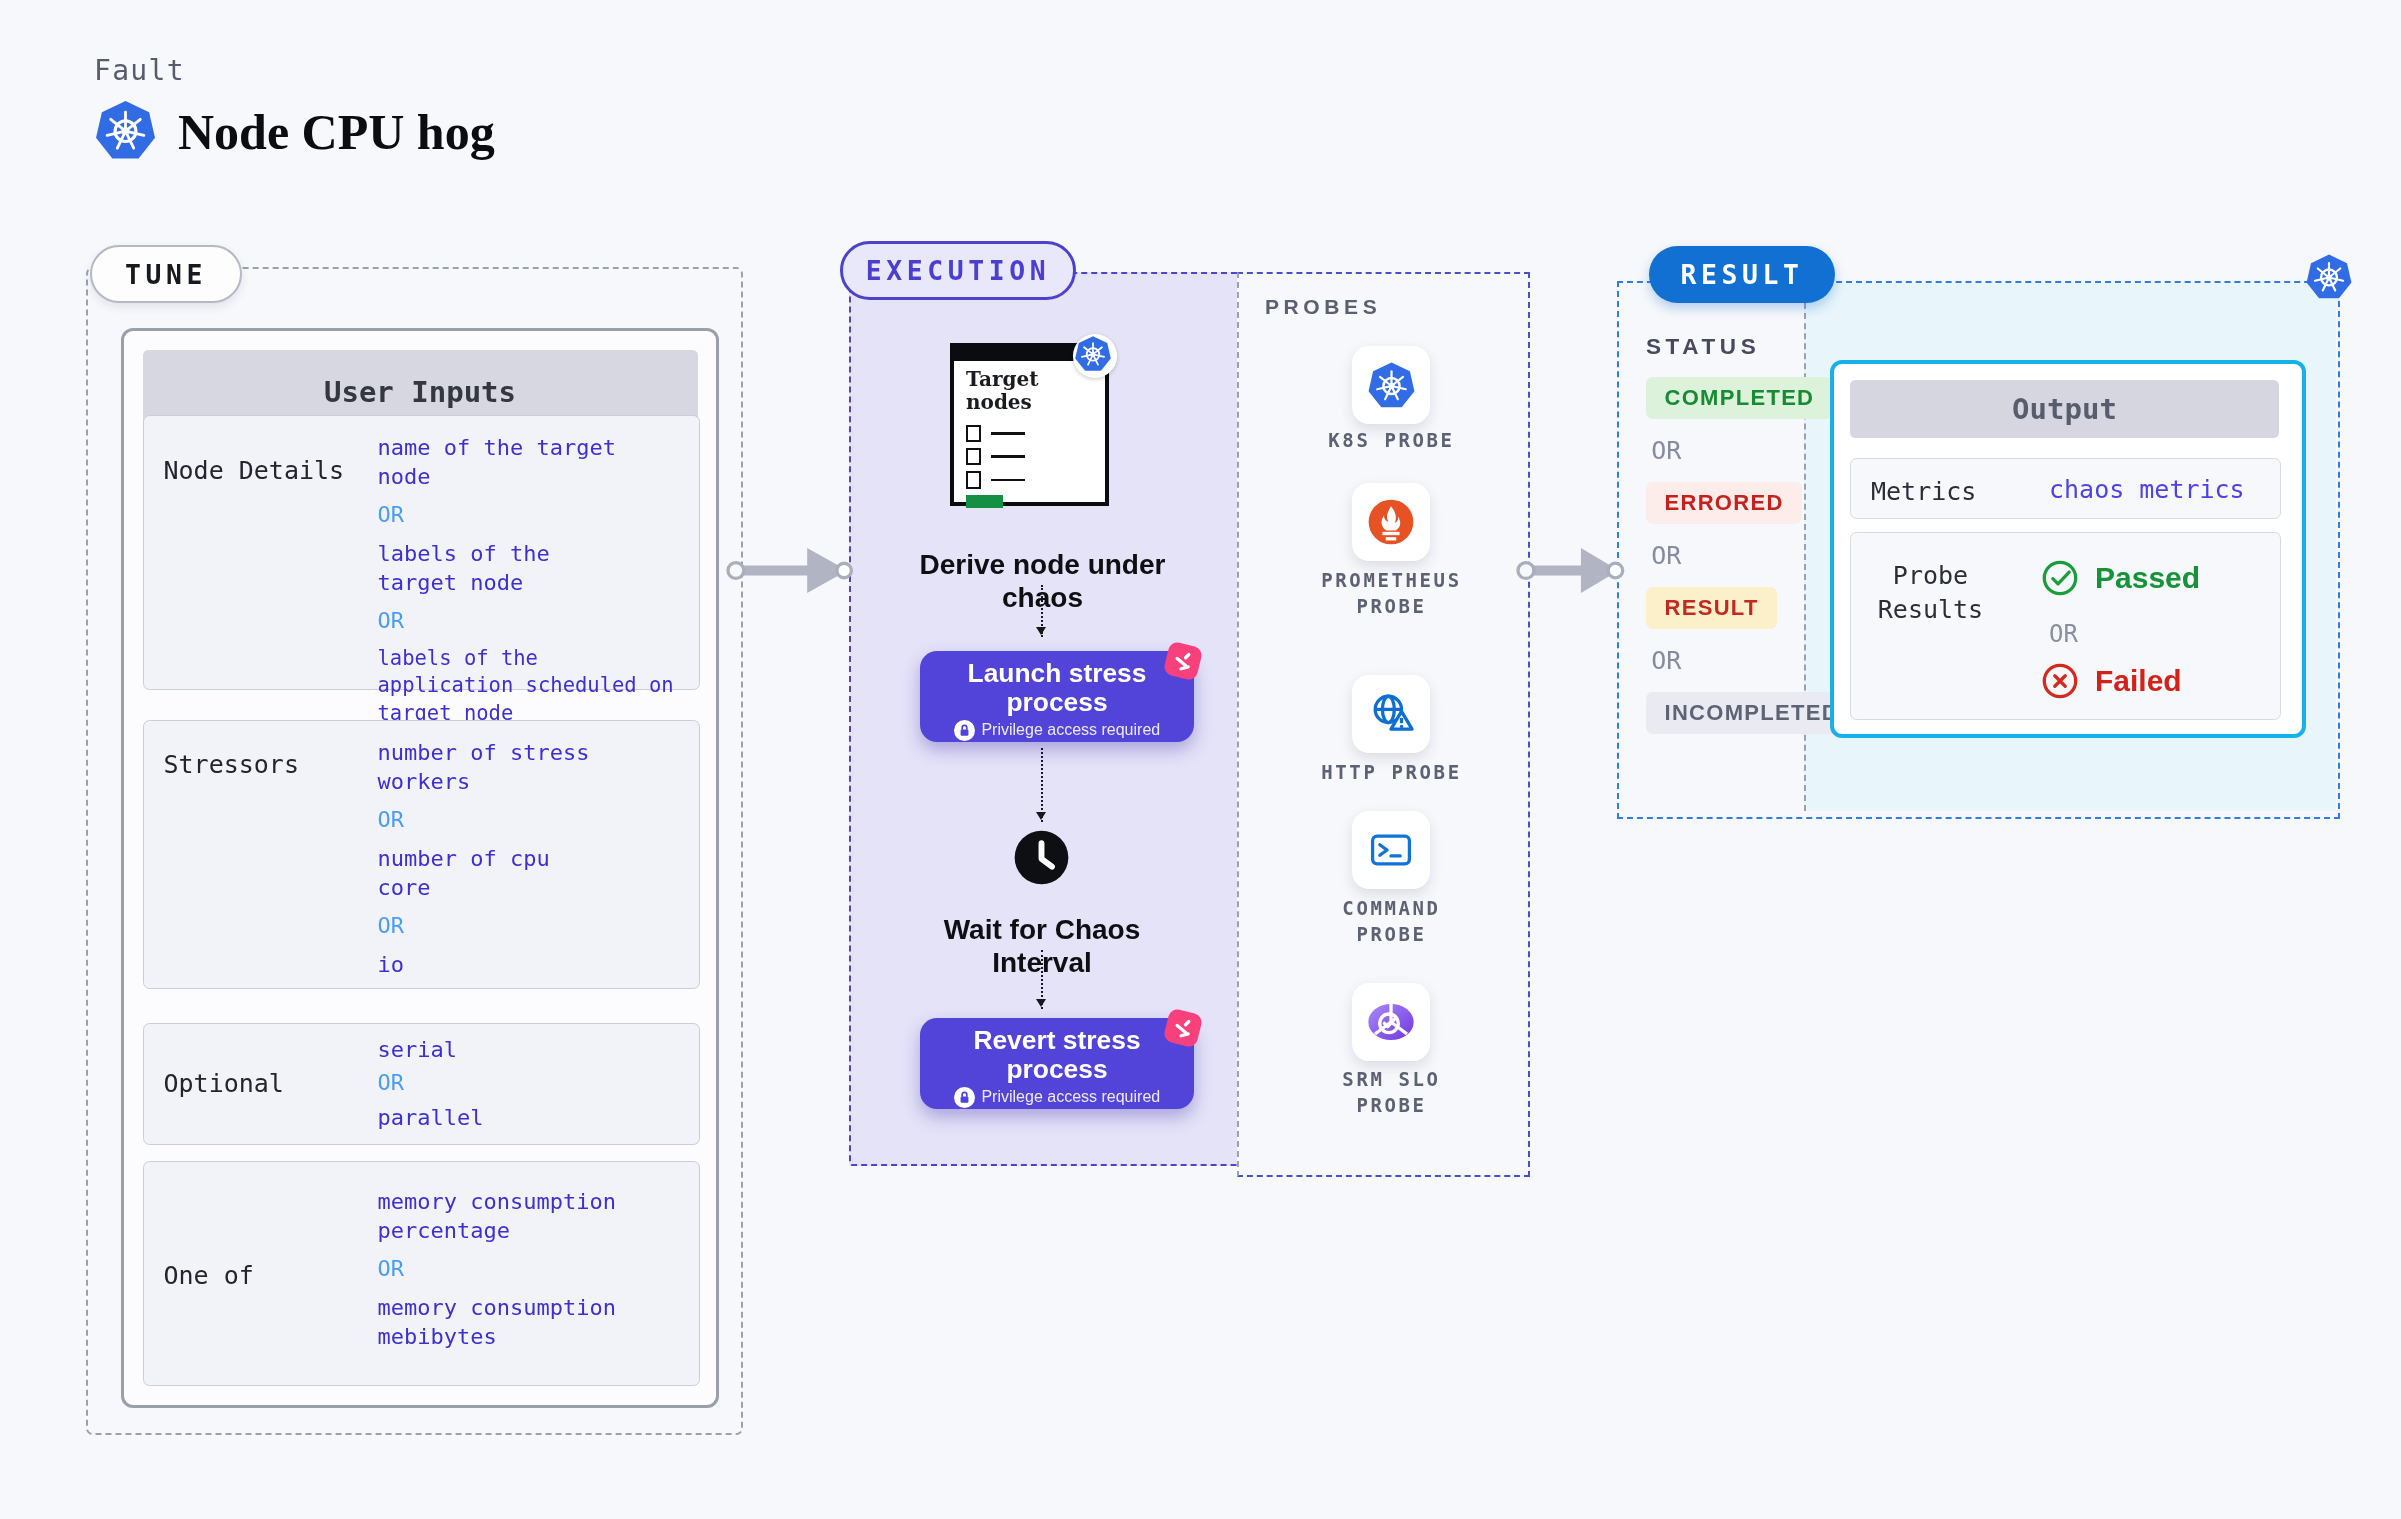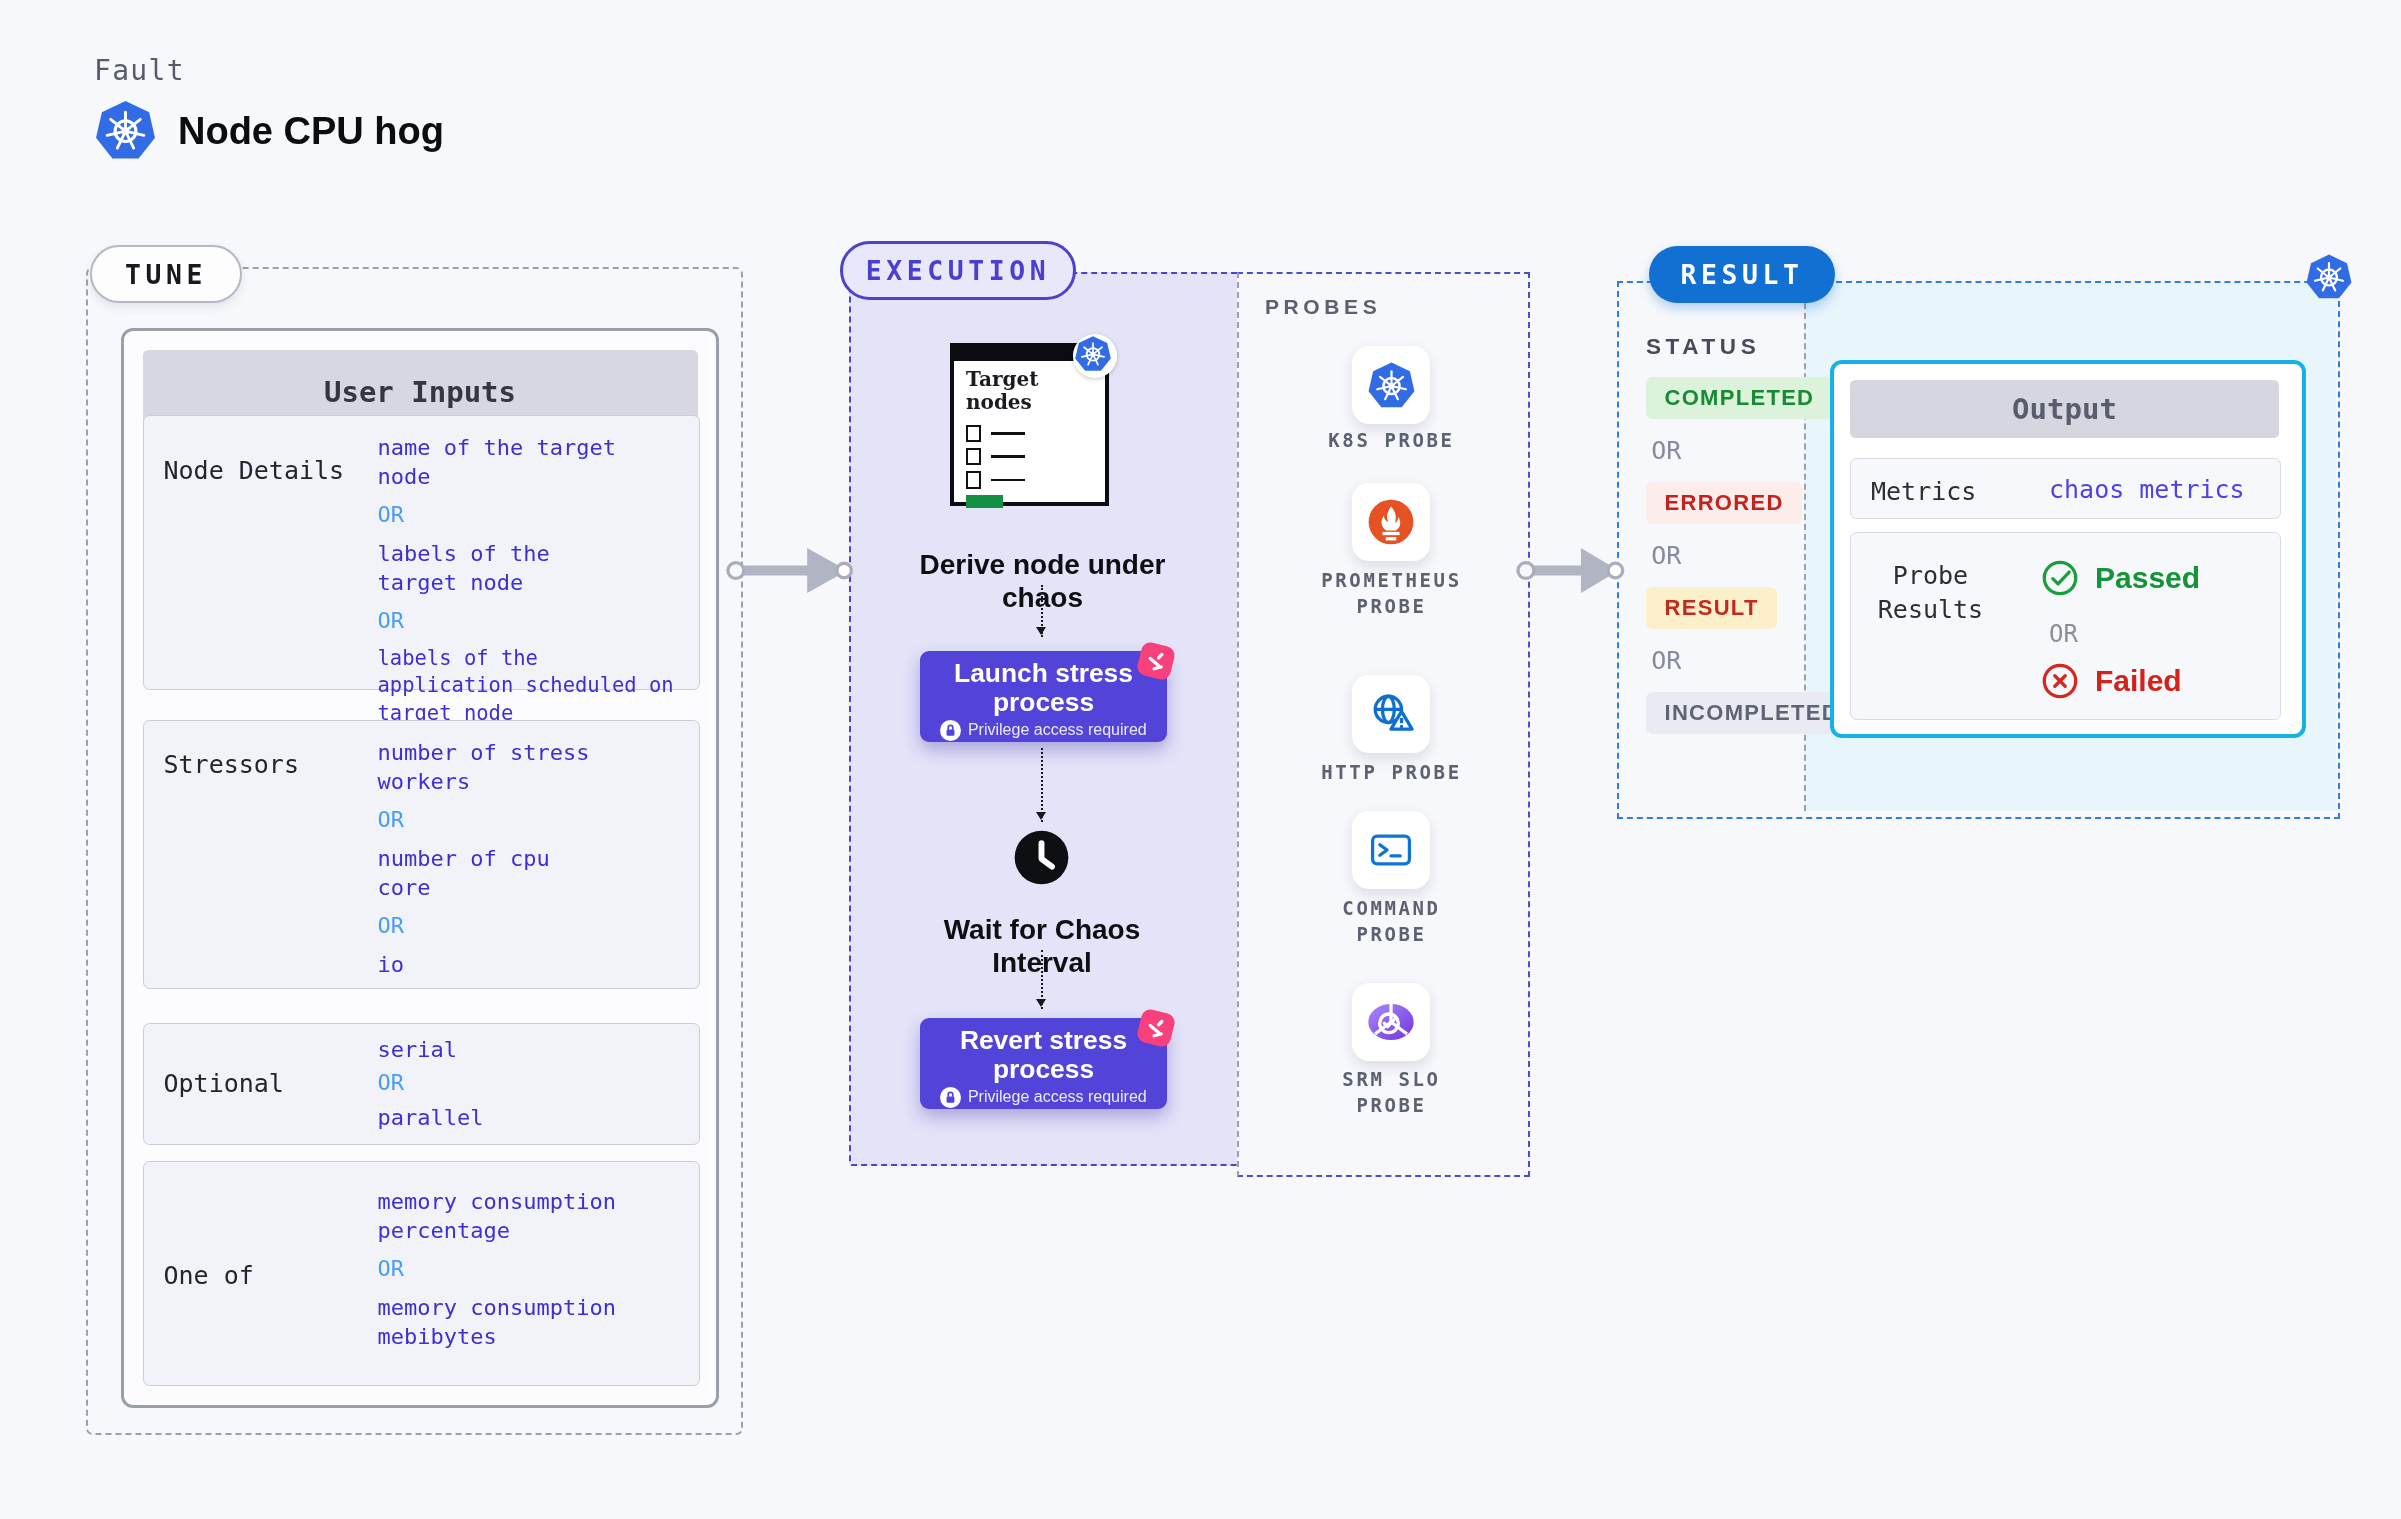--- a/index.html
+++ b/index.html
@@ -3,22 +3,22 @@
 <meta charset="utf-8">
 <style>
   html,body{margin:0;padding:0;background:#f7f8fb;}
   .canvas{position:relative;width:2401px;height:1519px;background:#f7f8fb;overflow:hidden;
           font-family:"DejaVu Sans Mono",monospace;}
   .abs{position:absolute;}
 
   
   .eyebrow{left:94px;top:54px;font-size:28px;letter-spacing:1.3px;color:#575c6a;}
   .title-row{left:94px;top:99px;display:flex;align-items:center;gap:21px;}
-  .page-title{font-family:Liberation Sans, sans-serif;font-weight:bold;
-              font-size:38px;color:#0c0d11;}
+  .page-title{font-family:Liberation Serif, serif;font-weight:bold;
+              font-size:50px;color:#0c0d11;}
 
   
   .pill{display:flex;align-items:center;justify-content:center;font-weight:bold;
         border-radius:30px;letter-spacing:4.6px;z-index:30;}
   .pill-tune{left:90px;top:245px;width:148px;height:54px;background:#fdfdfe;
              border:2.6px solid #b3b9c5;color:#17191f;font-size:26.4px;box-shadow:0 4px 9.2px rgba(40,50,80,.10);}
   .pill-exec{left:840px;top:241px;width:230px;height:53px;background:#e9e8fb;
              border:3.3px solid #4d42cc;color:#4a3fd0;font-size:26.4px;}
   .pill-result{left:1649px;top:246px;width:186px;height:57px;background:#1270d2;
              color:#ffffff;font-size:26.4px;box-shadow:0 5.3px 12px rgba(18,112,210,.30);}
@@ -62,21 +62,21 @@
   .doc-item{display:flex;align-items:center;margin-bottom:6px;}
   .doc-check{width:10.6px;height:13.2px;border:2.6px solid #101113;}
   .doc-line{width:34px;height:2.6px;background:#101113;margin-left:10.6px;}
   .doc-green{width:37px;height:13.2px;background:#139044;margin-top:2.6px;}
   .doc-badge{left:1073px;top:334px;width:41px;height:41px;background:#fff;border-radius:50%;
              padding:1.3px;z-index:7;box-shadow:0 1.3px 4px rgba(0,0,0,.2);}
   .step-caption{font-family:"Liberation Sans","DejaVu Sans",sans-serif;font-weight:bold;
              font-size:28px;line-height:1.18;color:#0e0f13;text-align:center;z-index:6;margin-top:20px;}
   .cap-derive{left:904px;top:528px;width:277px;}
   .cap-wait{left:923px;top:893px;width:238px;}
-  .btn{left:920px;width:247px;height:91px;background:#5243d9;border-radius:9px;color:#fff;
+  .btn{left:920px;width:274px;height:91px;background:#5243d9;border-radius:17px;color:#fff;
        text-align:center;z-index:7;box-shadow:0 8px 17px rgba(62,50,170,.35);}
   .btn-title{font-family:"Liberation Sans","DejaVu Sans",sans-serif;font-weight:bold;
        font-size:26.4px;line-height:1.1;padding-top:8px;}
   .btn-note{display:flex;align-items:center;justify-content:center;gap:6.6px;margin-top:2.6px;
        font-family:"Liberation Sans","DejaVu Sans",sans-serif;font-size:16px;color:#eceafc;}
   .pink-badge{position:absolute;right:-14.5px;top:-16px;}
   .clock{left:1014px;top:830px;z-index:6;}
 
   
   .probes-tag{left:1265px;top:295px;font-family:"Liberation Sans","DejaVu Sans",sans-serif;

